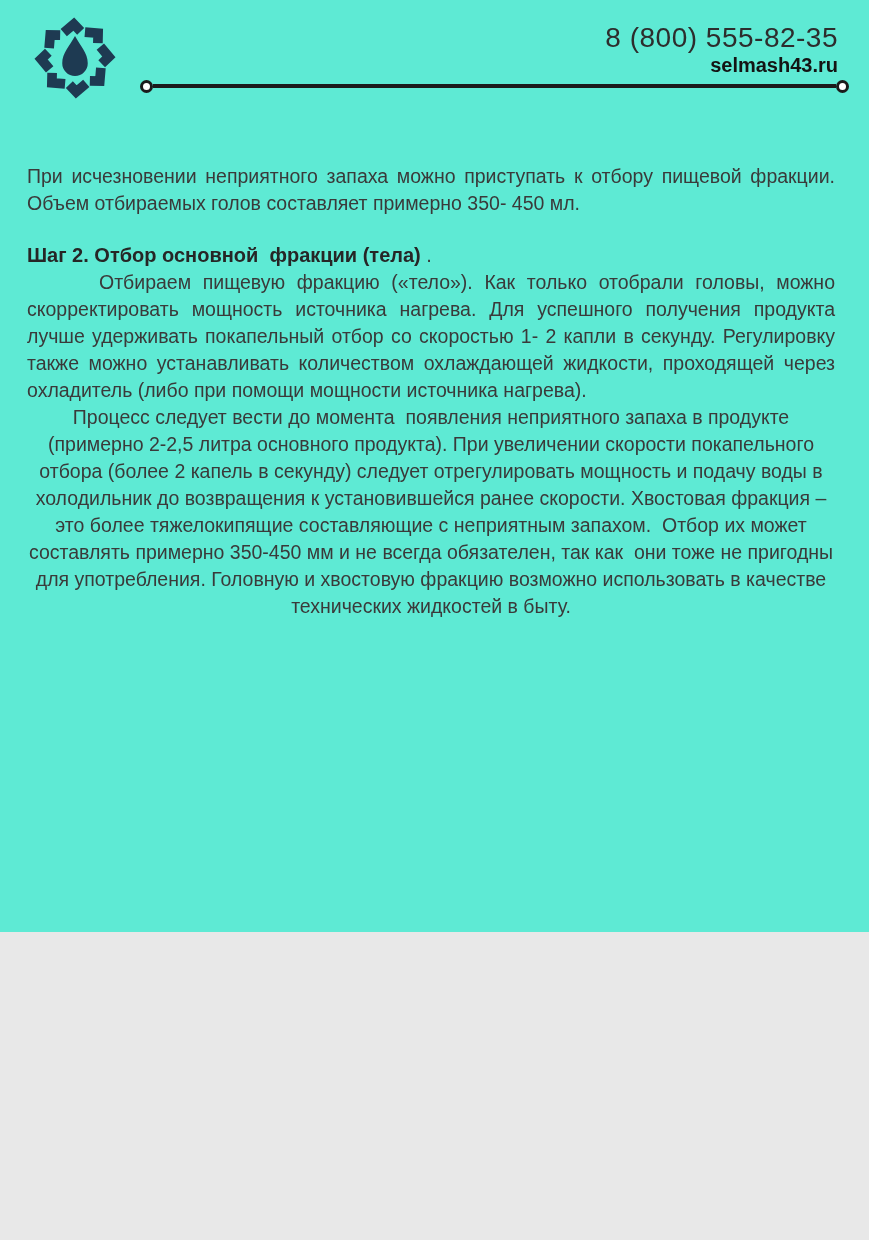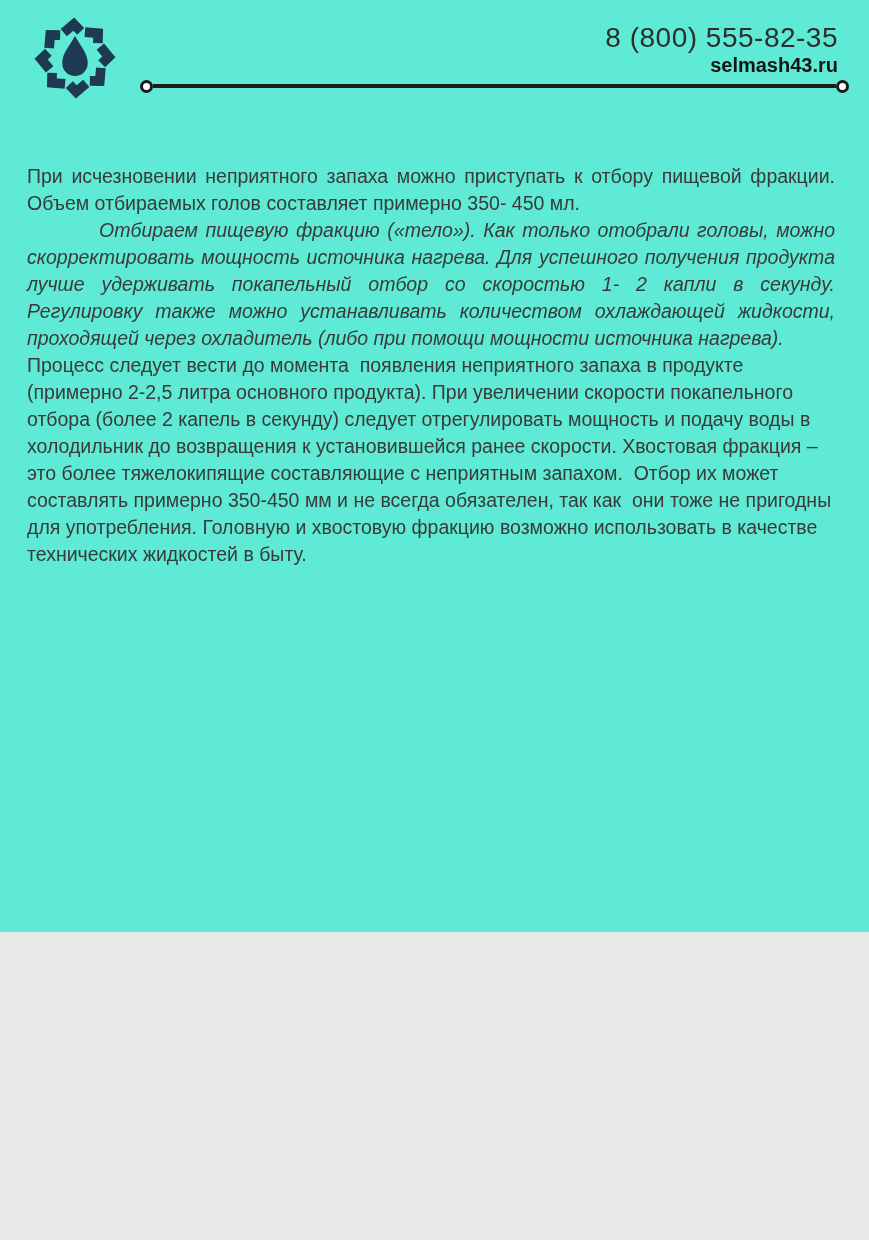--- a/index.html
+++ b/index.html
@@ -17,25 +17,25 @@
   .header-rule::before,.header-rule::after{
     content:"";position:absolute;top:-8.5px;width:7px;height:7px;background:#fff;
     border:3.5px solid #1b1b1b;border-radius:50%;
   }
   .header-rule::before{left:-13px;}
   .header-rule::after{right:-13px;}
   
   .content{position:absolute;left:27px;right:34px;top:163px;font-size:19.5px;line-height:27px;}
   .content p{margin:0;}
   .just{text-align:justify;}
-  .prewrap{white-space:pre-wrap;}
+  .prewrap{white-space:pre-wrap;text-align:center;}
   .warning{font-weight:700;color:#262626;text-align:justify;}
   .step-heading{font-size:20px;font-weight:700;color:#262626;line-height:27px;margin:24px 0 0 0;white-space:pre-wrap;}
   .step-heading .tail{font-weight:400;color:#3a3a3a;}
-  .indent{text-indent:72px;font-style:italic;}
+  .indent{text-indent:72px;}
   .mt{margin-top:25px;}
   
   .footer-rule{position:absolute;left:25px;top:1176px;width:744px;border-top:4px solid #1b1b1b;}
   .page-chevron{position:absolute;left:769px;top:1157px;width:28px;height:42px;}
   .pagenum{position:absolute;left:802px;top:1151px;font-size:37px;font-weight:400;color:#3d3d3d;}
 </style>
 </head>
 <body>
 
 <div class="page">
@@ -59,20 +59,21 @@
     <div class="site">selmash43.ru</div>
   </div>
 
   <div class="header-rule"></div>
 
   <div class="content">
 
     <p class="just">При исчезновении неприятного запаха можно приступать к отбору пищевой фракции. Объем отбираемых голов составляет примерно 350- 450 мл.</p>
 
 
+    <h3 class="step-heading mt"><span>Шаг 2. Отбор основной  фракции (тела)</span><span class="tail"> .</span></h3>
 
     <p class="just indent">Отбираем пищевую фракцию («тело»). Как только отобрали головы, можно скорректировать мощность источника нагрева. Для успешного получения продукта лучше удерживать покапельный отбор со скоростью 1- 2 капли в секунду. Регулировку также можно устанавливать количеством охлаждающей жидкости, проходящей через охладитель (либо при помощи  мощности источника нагрева).</p>
 
 
     <p class="prewrap">Процесс следует вести до момента  появления неприятного запаха в продукте (примерно 2-2,5 литра основного продукта). При увеличении скорости покапельного отбора (более 2 капель в секунду) следует отрегулировать мощность и подачу воды в холодильник до возвращения к установившейся ранее скорости. Хвостовая фракция – это более тяжелокипящие составляющие с неприятным запахом.  Отбор их может составлять примерно 350-450 мм и не всегда обязателен, так как  они тоже не пригодны для употребления. Головную и хвостовую фракцию возможно использовать в качестве технических жидкостей в быту.</p>
 
 
   </div>
 
   <div class="footer-rule"></div>

